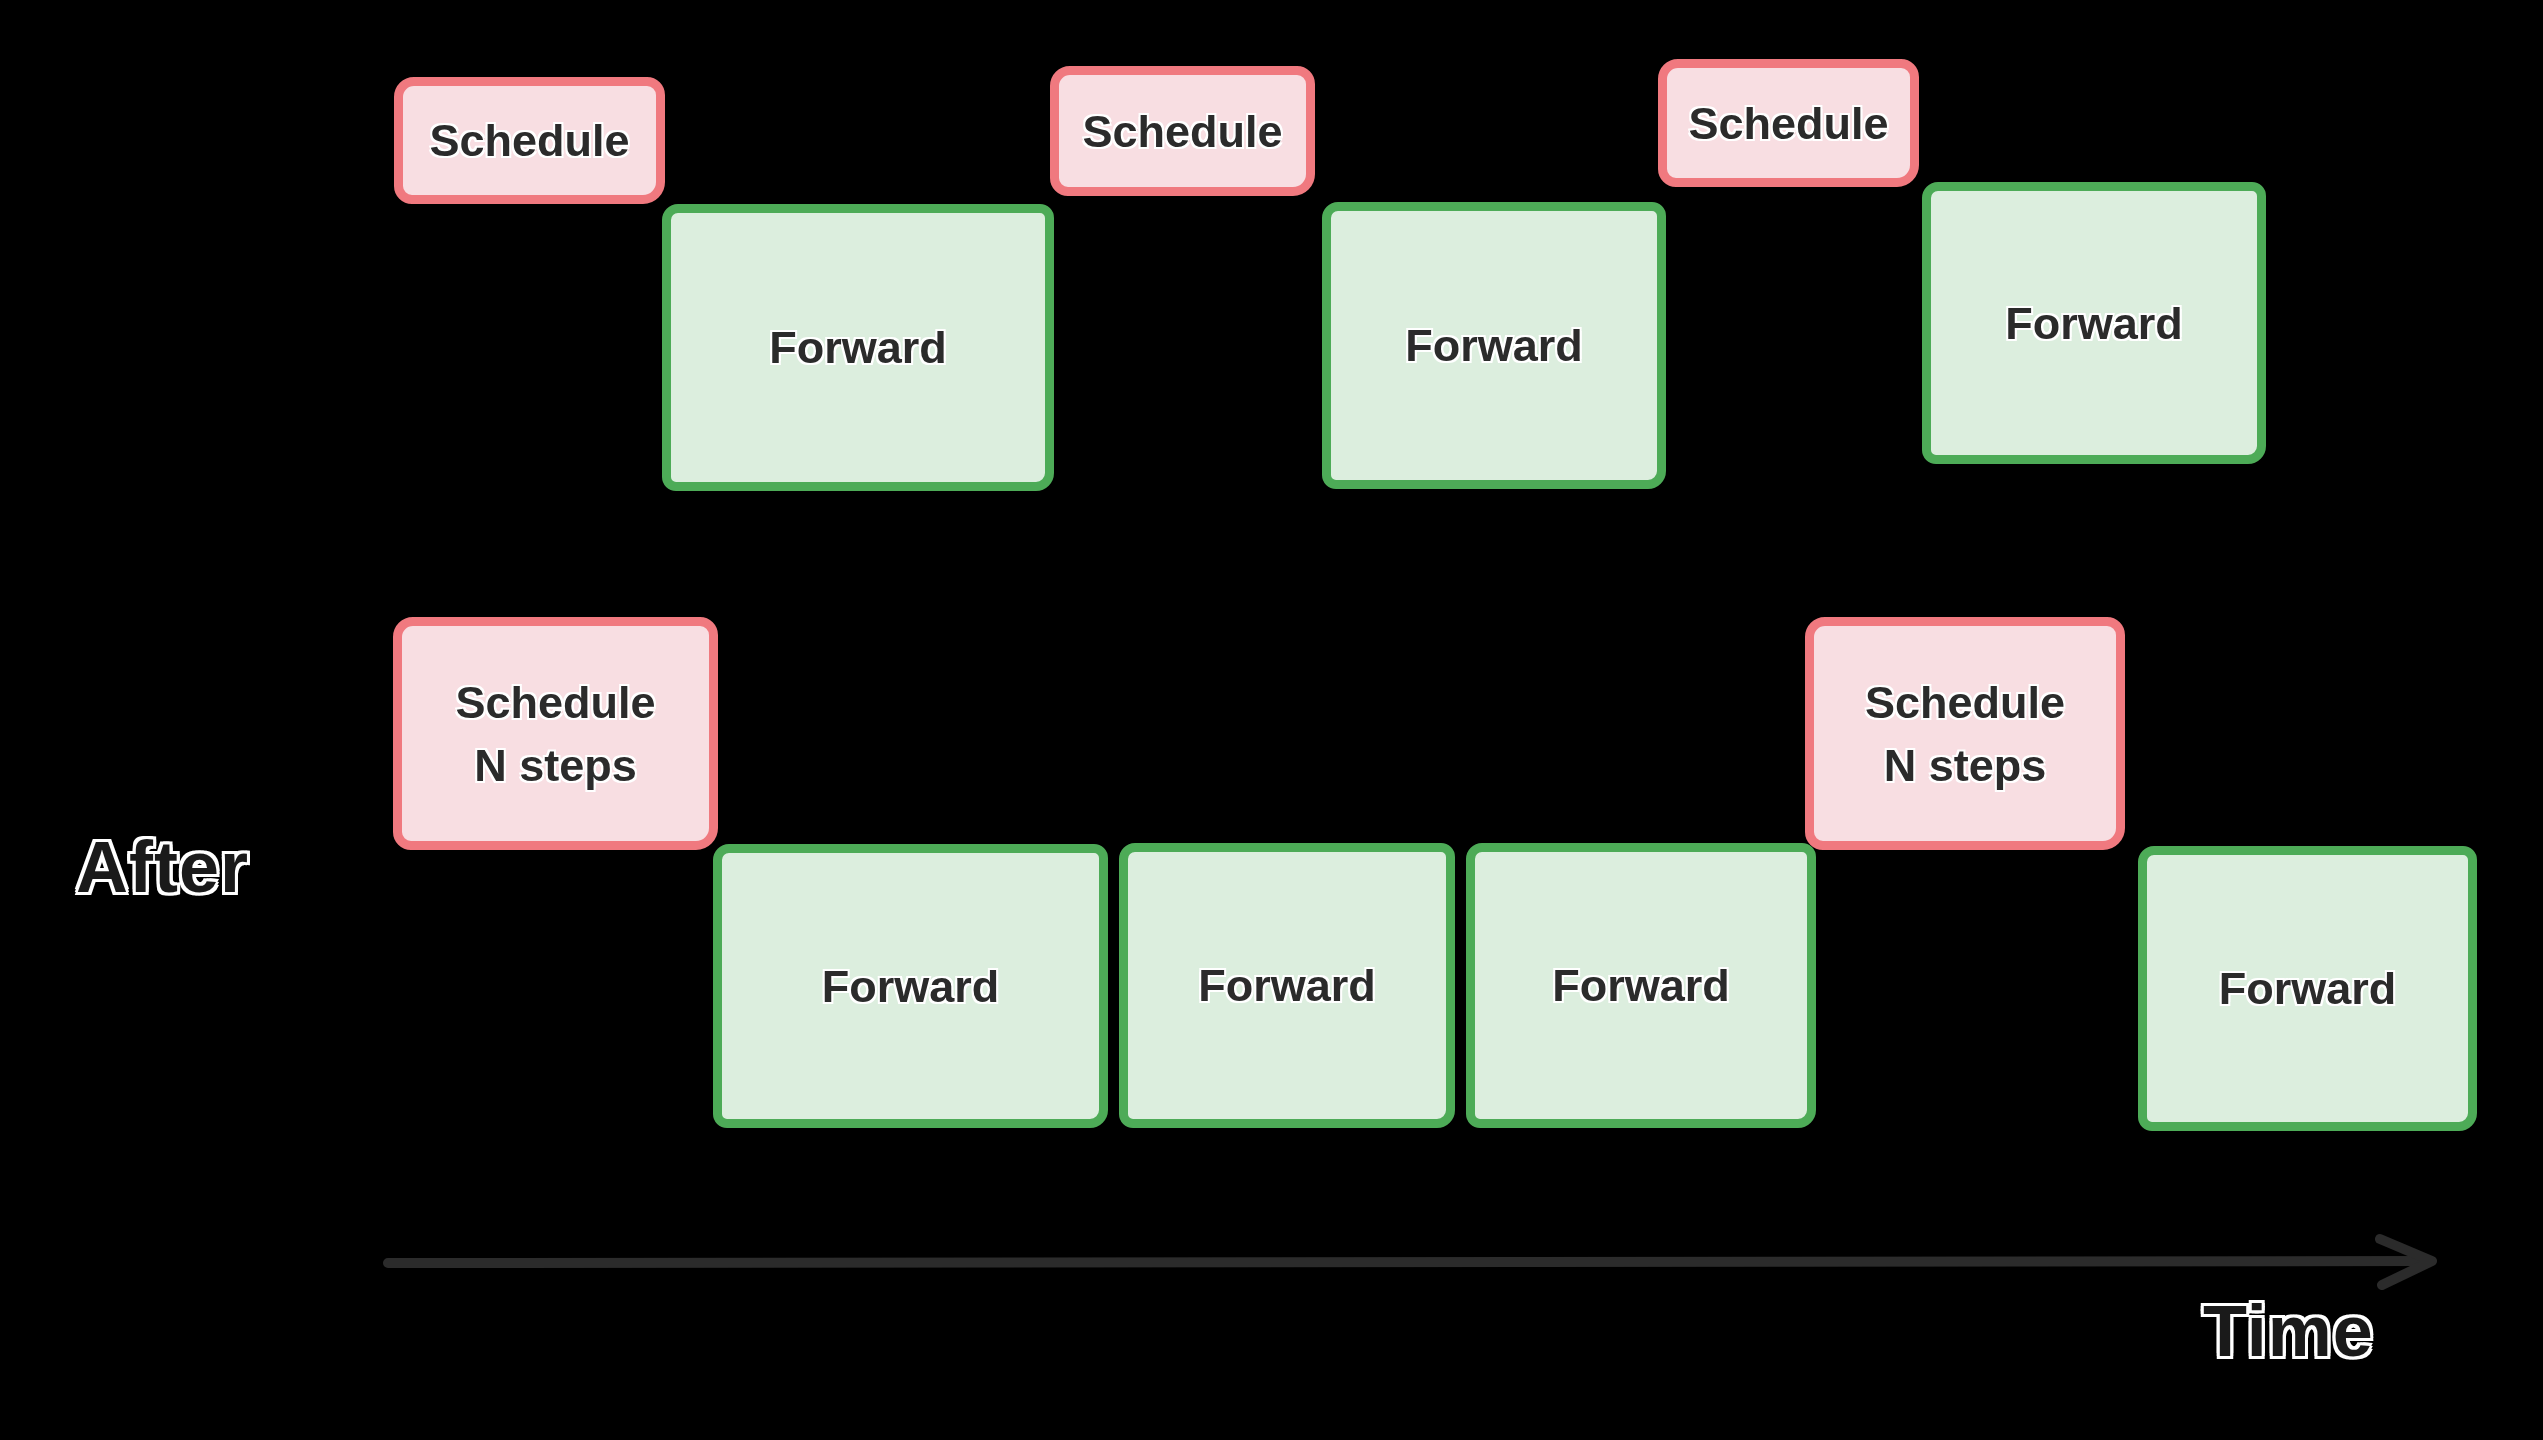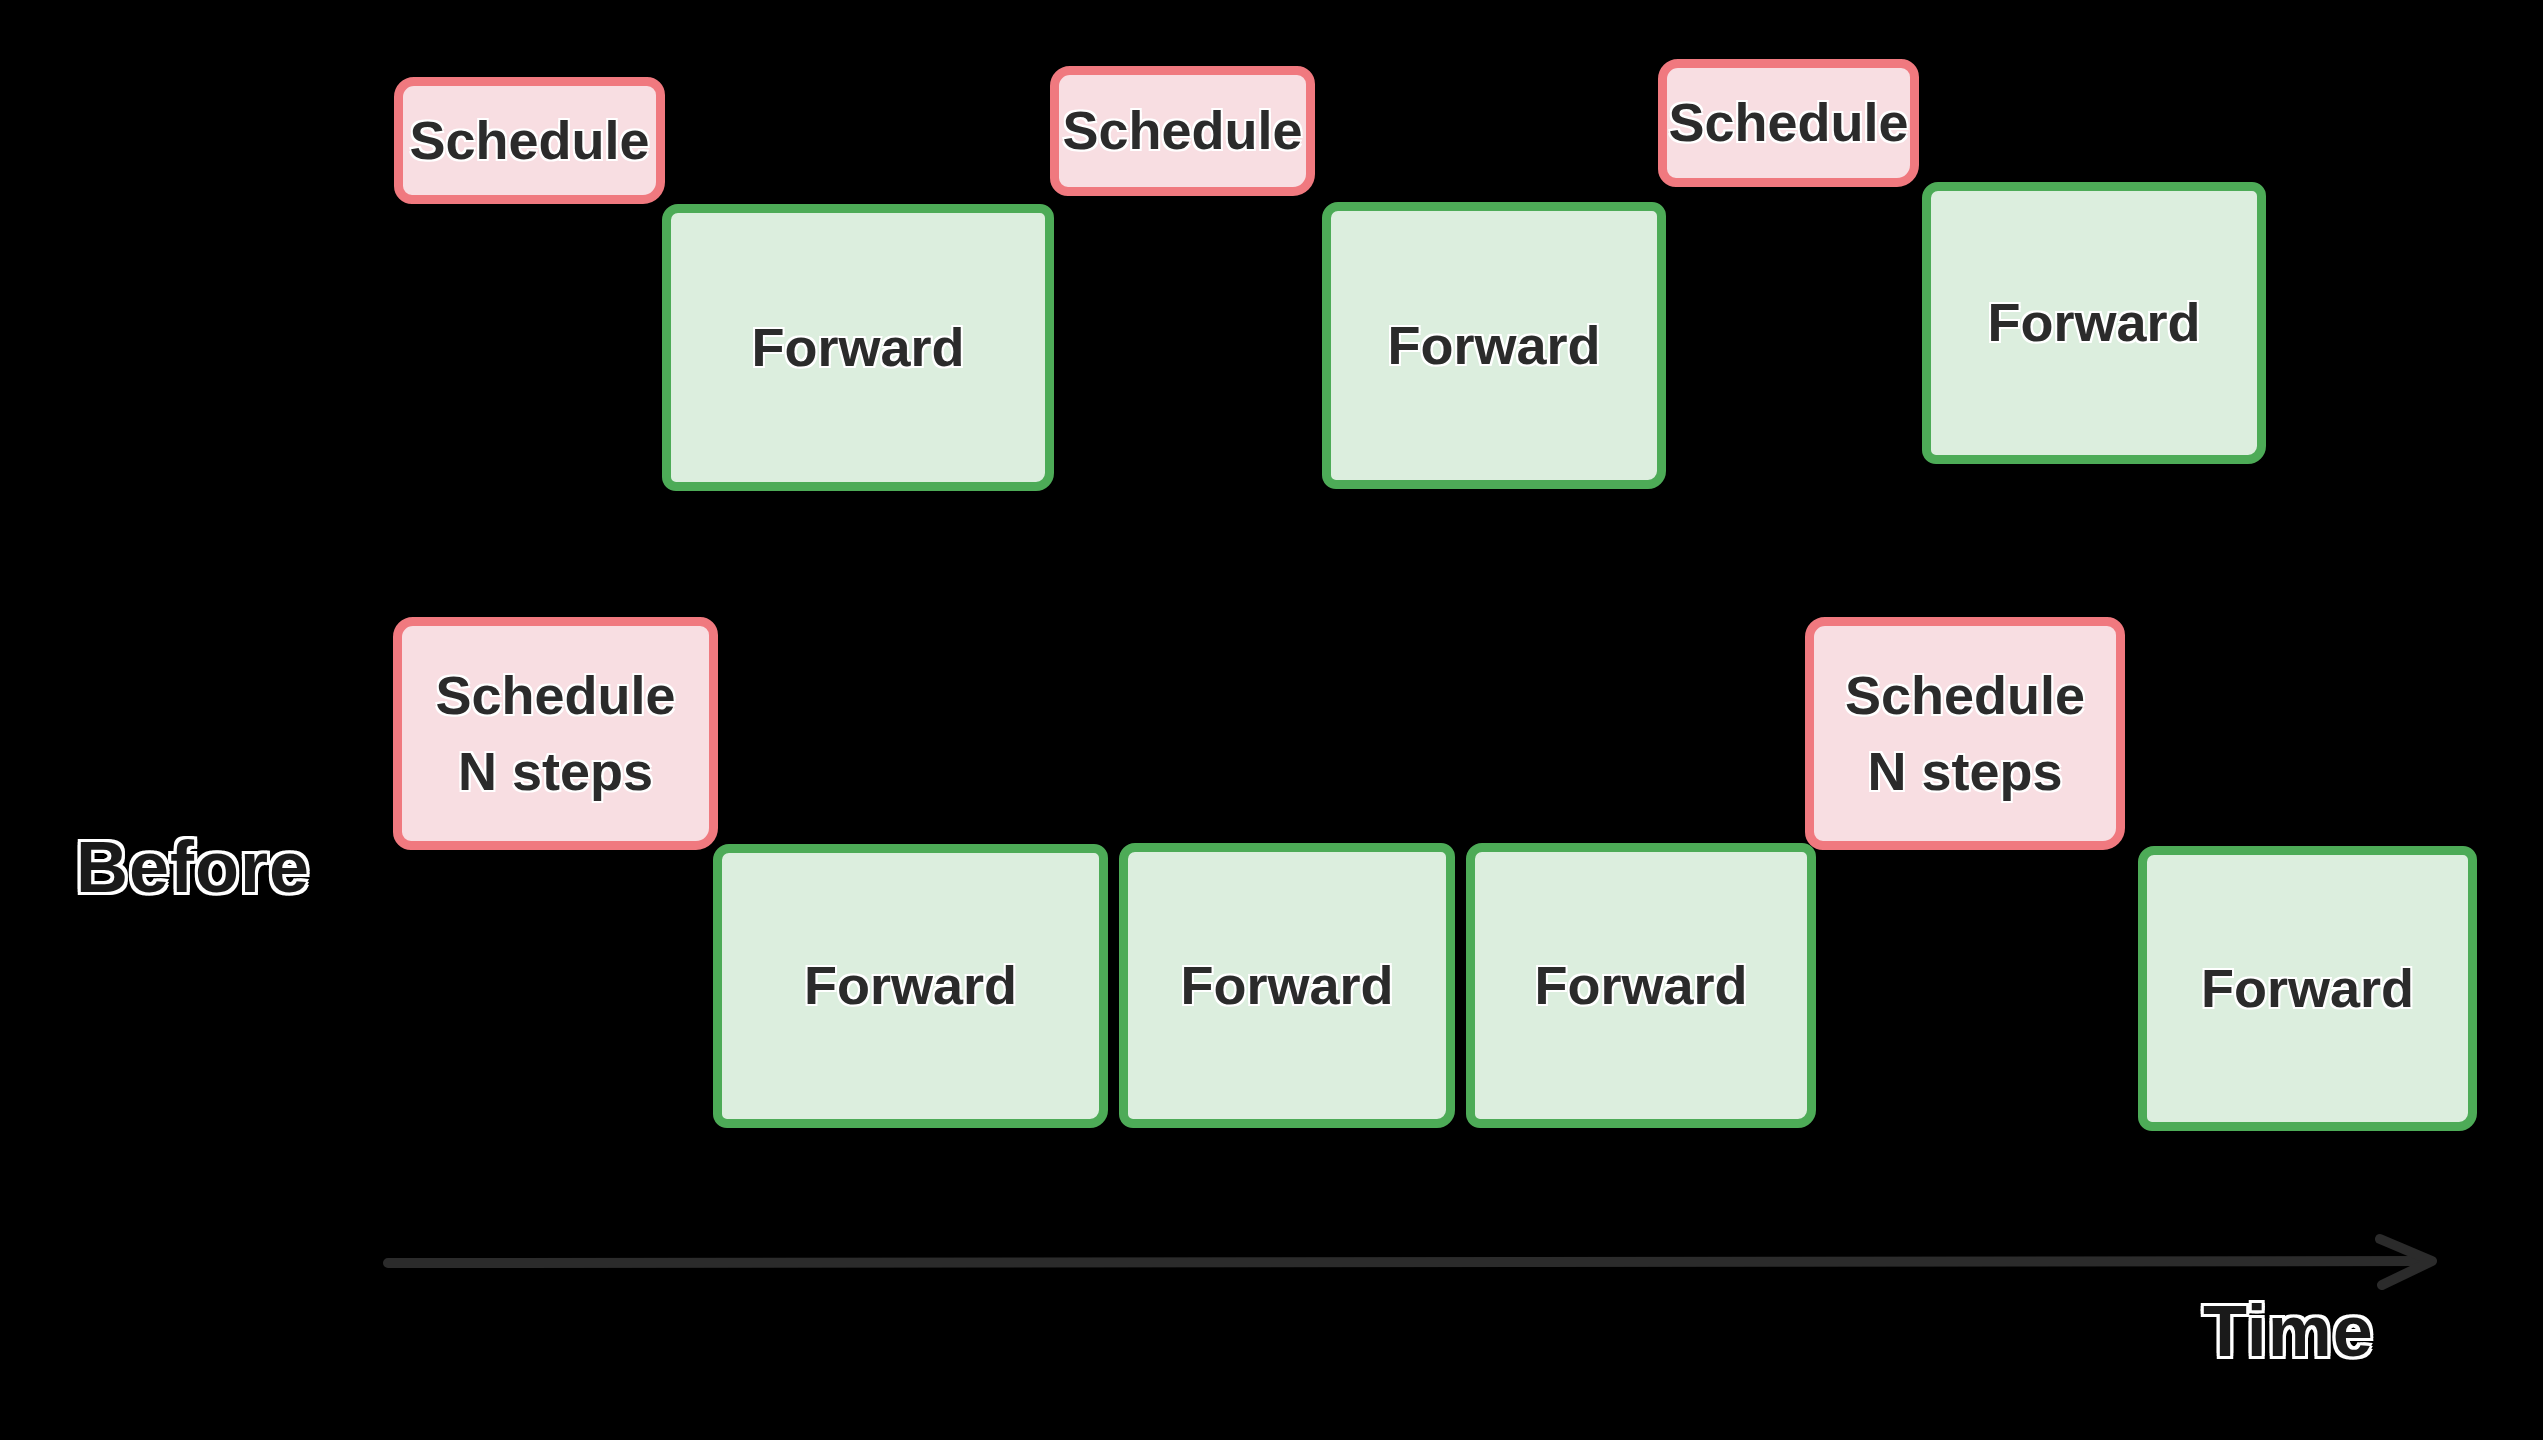--- a/index.html
+++ b/index.html
@@ -48,21 +48,21 @@
     border: 9px solid #f0797f;
     border-radius: 20px 18px 22px 18px;
   }
   .box.forward {
     background: #dceede;
     border: 9px solid #4dab57;
     border-radius: 16px 14px 18px 14px;
     text-align: center;
   }
   .box-label {
-    font-size: 54px;
+    font-size: 45px;
     font-weight: 700;
     color: #2b2b2b;
     line-height: 1.4;
     white-space: pre-line;
     text-shadow:
       -2px -2px 0 #ffffff,  2px -2px 0 #ffffff,
       -2px  2px 0 #ffffff,  2px  2px 0 #ffffff;
   }
 
   
@@ -72,21 +72,21 @@
     top: 1232px;
     width: 2070px;
     height: 62px;
   }
 </style>
 </head>
 <body>
 
 <div class="canvas">
 
-  <div class="big-label after-label">Before</div>
+  <div class="big-label after-label">After</div>
 
   <div class="box schedule" style="left:394px;  top:77px;  width:271px; height:127px;">
     <span class="box-label">Schedule</span>
   </div>
   <div class="box forward" style="left:662px;  top:204px; width:392px; height:287px;">
     <span class="box-label">Forward</span>
   </div>
   <div class="box schedule" style="left:1050px; top:66px;  width:265px; height:130px;">
     <span class="box-label">Schedule</span>
   </div>

